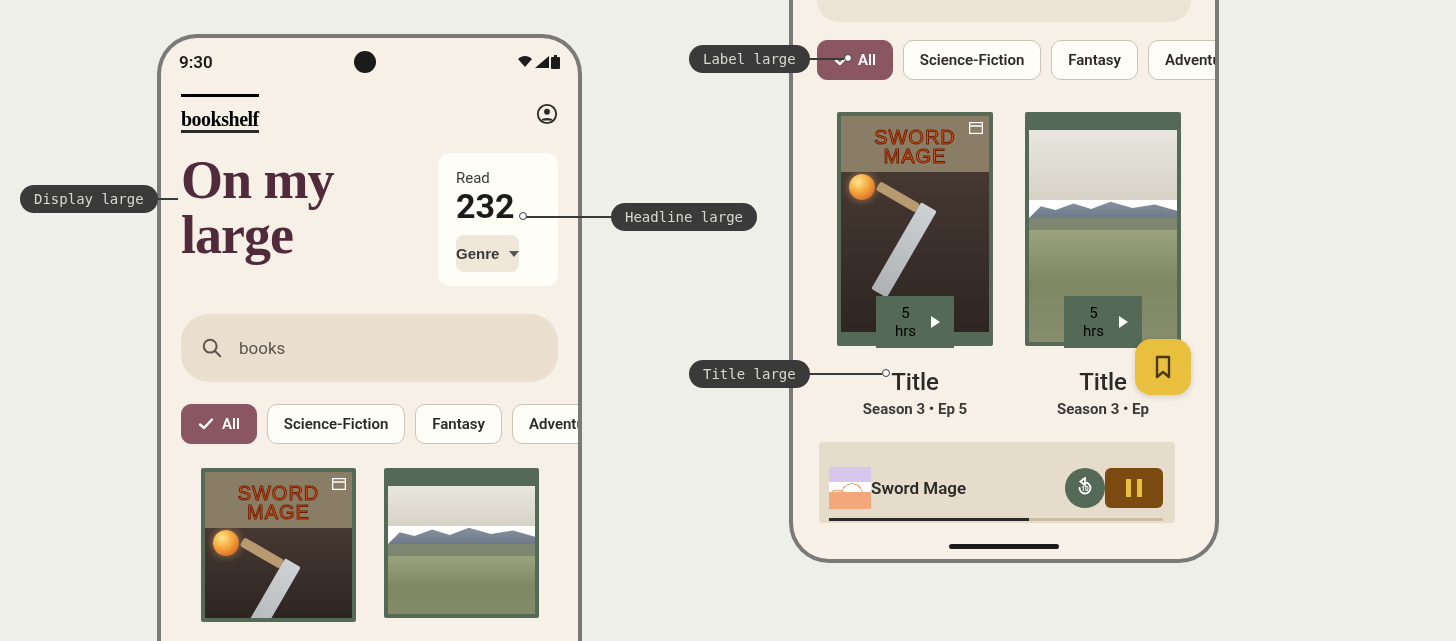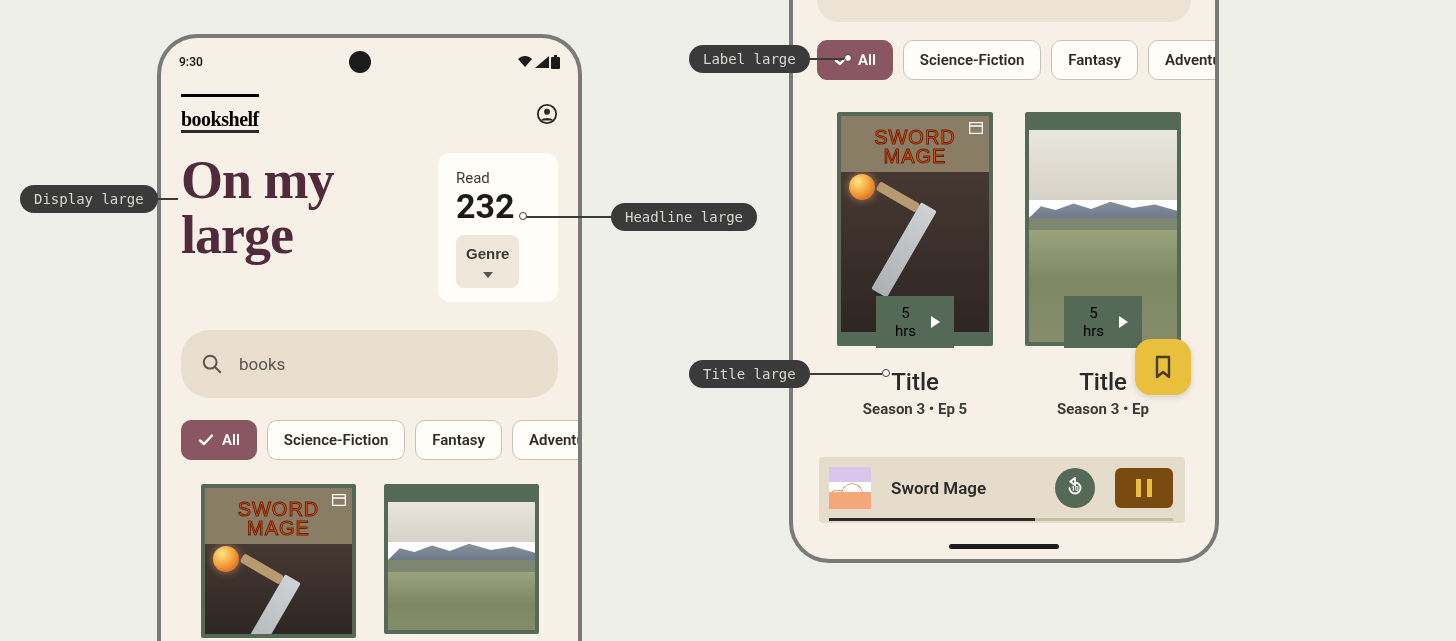--- a/index.html
+++ b/index.html
@@ -43,21 +43,21 @@
     border-top-right-radius: 40px;
     border-bottom: none;
     overflow: hidden;
   }
   .statusbar {
     display: flex; align-items: center; justify-content: space-between;
     padding: 10px 18px 0 18px;
     height: 38px;
     color: #1c1b1b;
   }
-  .statusbar .time { font-size: 12px; font-weight: 600; }
+  .statusbar .time { font-size: 17px; font-weight: 600; }
   .camera { width: 22px; height: 22px; background: #1c1b1b; border-radius: 50%; margin: 0 auto; }
   .status-icons { display: flex; align-items: center; gap: 2px; }
   .status-icons svg { display: block; }
 
   .topbar {
     display: flex; align-items: center; justify-content: space-between;
     padding: 18px 20px 6px 20px;
   }
   .logo {
     font-family: Georgia, "Times New Roman", serif;
@@ -90,27 +90,26 @@
     padding: 16px 18px 14px 18px;
     min-width: 120px;
   }
   .card .read-label { font-size: 15px; color: #3a3a38; margin-bottom: 2px; }
   .headline-large { font-size: 34px; font-weight: 700; color: #1c1b1b; line-height: 1; }
   .genre-btn {
     margin-top: 12px;
     background: #efe7da;
     border: none;
     border-radius: 8px;
-    padding: 10px 10px;
+    padding: 10px 0;
     font-size: 15px;
     font-weight: 600;
     color: #3a3a38;
     display: inline-flex; align-items: center; gap: 10px;
     cursor: pointer;
-    flex-direction: column;
   }
   .triangle-down {
     width: 0; height: 0;
     border-left: 5px solid transparent;
     border-right: 5px solid transparent;
     border-top: 6px solid #555;
   }
 
   .searchbar {
     margin: 16px 20px 0 20px;
@@ -262,26 +261,26 @@
   .now-playing-dash {
     position: absolute;
     left: 50%; transform: translateX(-50%);
     bottom: 84px;
     width: 136px; height: 3px;
     background: linear-gradient(90deg, #e9bf3e 0 50%, #d3c9b6 50% 100%);
   }
 
   .now-playing {
     position: absolute;
-    left: 26px; right: 30px; bottom: 36px;
+    left: 26px; right: 40px; bottom: 36px;
     background: #e6dccb;
     border-radius: 4px;
     display: flex; align-items: center;
-    padding: 10px 12px 14px 10px;
-    gap: 20px;
+    padding: 25px 12px 14px 10px;
+    gap: 0;
   }
   .np-art {
     width: 42px; height: 42px;
     background: linear-gradient(180deg, #d9c6ec 0 35%, #fff 35% 60%, #f3a77a 60% 100%);
     position: relative;
     overflow:hidden;
   }
   .np-art::after{
     content:""; position:absolute; inset:0;
     background:

